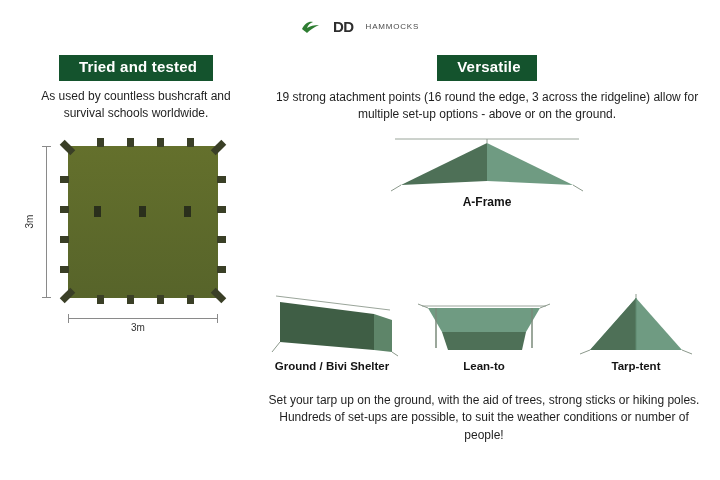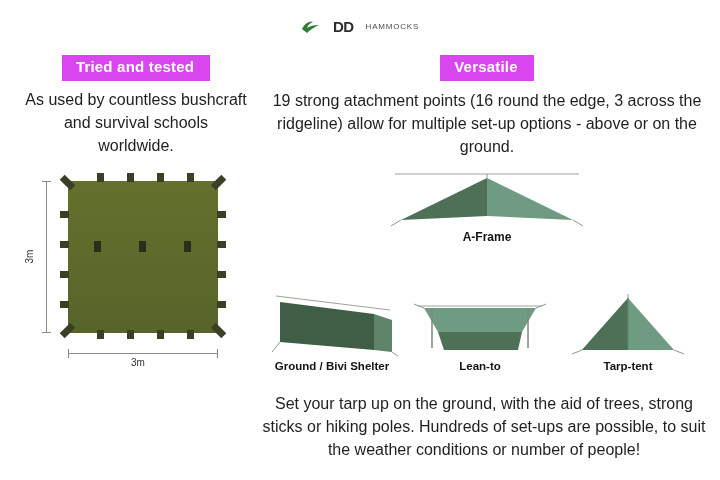--- a/index.html
+++ b/index.html
@@ -49,32 +49,32 @@
   }
   .brand-word {
     font-size: 8px;
     letter-spacing: 0.8px;
     color: #4a4a4a;
   }
 
   
   .banner {
     display: inline-block;
-    background: #d946ef;
+    background: #14532d;
     color: #ffffff;
     font-size: 15px;
     font-weight: bold;
-    padding: 4px 16px 5px 14px;
+    padding: 4px 16px 5px 20px;
     line-height: 1.1;
     letter-spacing: 0.2px;
   }
   .banner-wrap { text-align: center; }
 
   .body-text {
-    font-size: 16px;
+    font-size: 12px;
     line-height: 1.45;
     color: #1f1f1f;
     text-align: center;
   }
 
   
   .col-left {
     position: absolute;
     left: 18px;
     top: 55px;
@@ -181,20 +181,21 @@
     position: relative;
   }
 
   
   .bottom-row {
     position: absolute;
     left: 258px;
     top: 288px;
     width: 452px;
     display: flex;
+    justify-content: space-between;
   }
   .bottom-item {
     width: 148px;
     text-align: center;
   }
   .bottom-art {
     height: 72px;
     position: relative;
   }
   .bottom-title {

